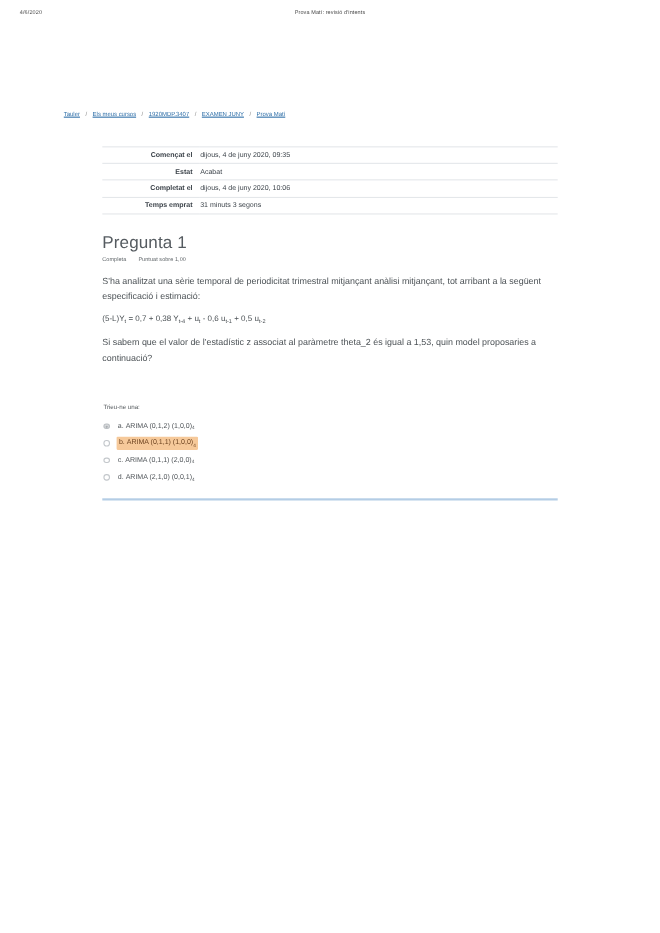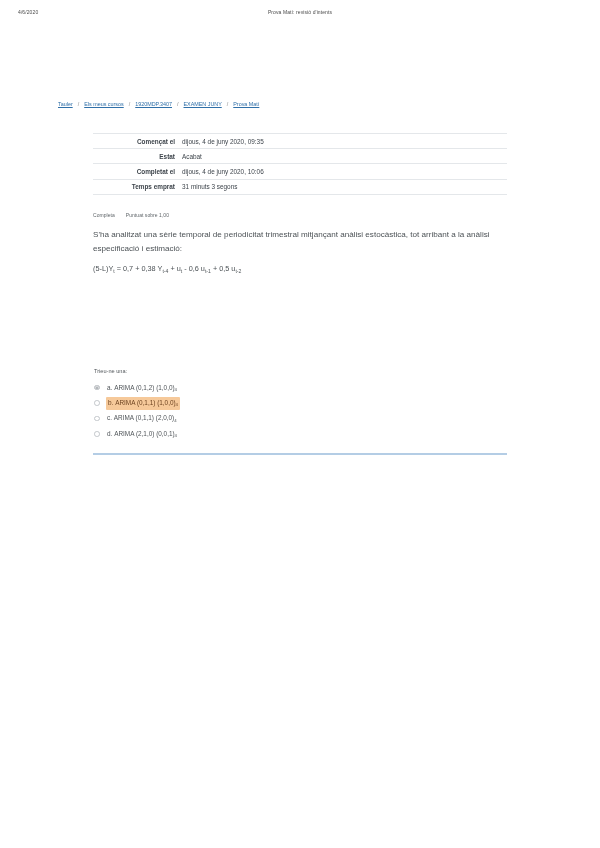--- a/index.html
+++ b/index.html
@@ -262,25 +262,27 @@
         <td>dijous, 4 de juny 2020, 10:06</td>
       </tr>
       <tr>
         <th>Temps emprat</th>
         <td>31 minuts 3 segons</td>
       </tr>
     </tbody>
   </table>
 
   <div class="question">
+    <h1 class="q-title">Pregunta 1</h1>
     <div class="q-meta">
       <span class="q-state">Completa</span><span class="q-marks">Puntuat sobre 1,00</span>
     </div>
-    <p class="q-text">S'ha analitzat una sèrie temporal de periodicitat trimestral mitjançant anàlisi estocàstica, tot arribant a la anàlisi especificació i estimació:</p>
+    <p class="q-text">S'ha analitzat una sèrie temporal de periodicitat trimestral mitjançant anàlisi mitjançant, tot arribant a la següent especificació i estimació:</p>
     <p class="q-eq"><span>(5-L)Y</span><sub>t</sub><span> = 0,7 + 0,38 Y</span><sub>t-4</sub><span> + u</span><sub>t</sub><span> - 0,6 u</span><sub>t-1</sub><span> + 0,5 u</span><sub>t-2</sub></p>
+    <p class="q-text">Si sabem que el valor de l'estadístic z associat al paràmetre theta_2 és igual a 1,53, quin model proposaries a continuació?</p>
   </div>
 
   <div class="answers">
     <div class="answers-prompt">Trieu-ne una:</div>
 
     <div class="answer-row">
       <span class="radio checked"></span>
       <span class="answer-text"><span>a.</span>&nbsp;<span>ARIMA (0,1,2) (1,0,0)</span><sub>4</sub></span>
     </div>
 

